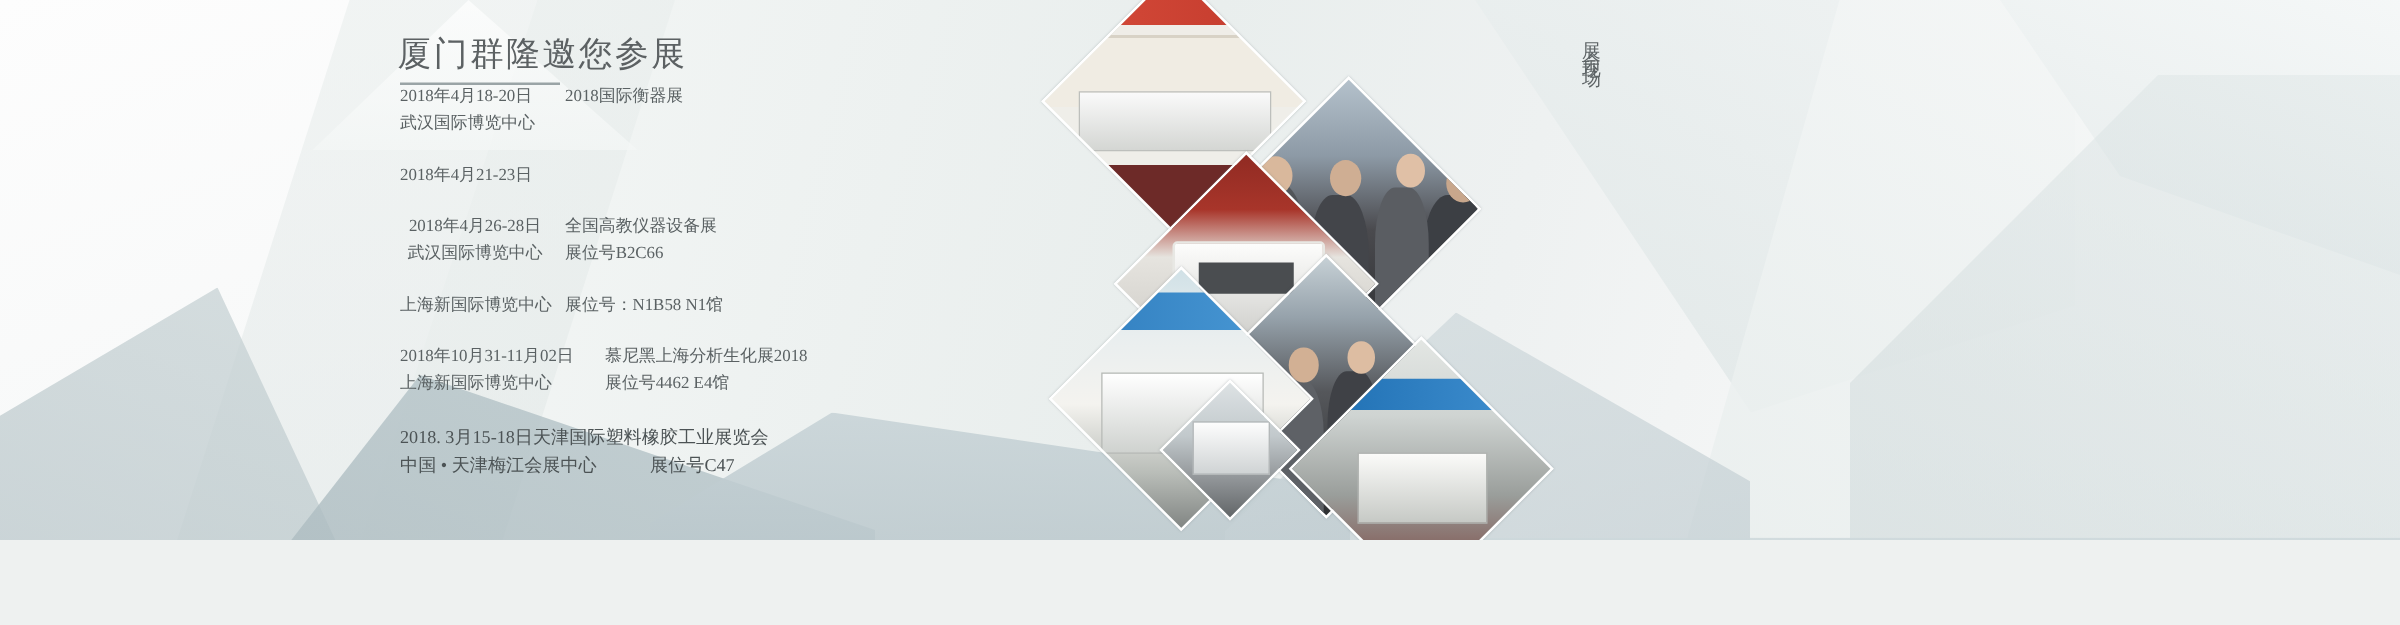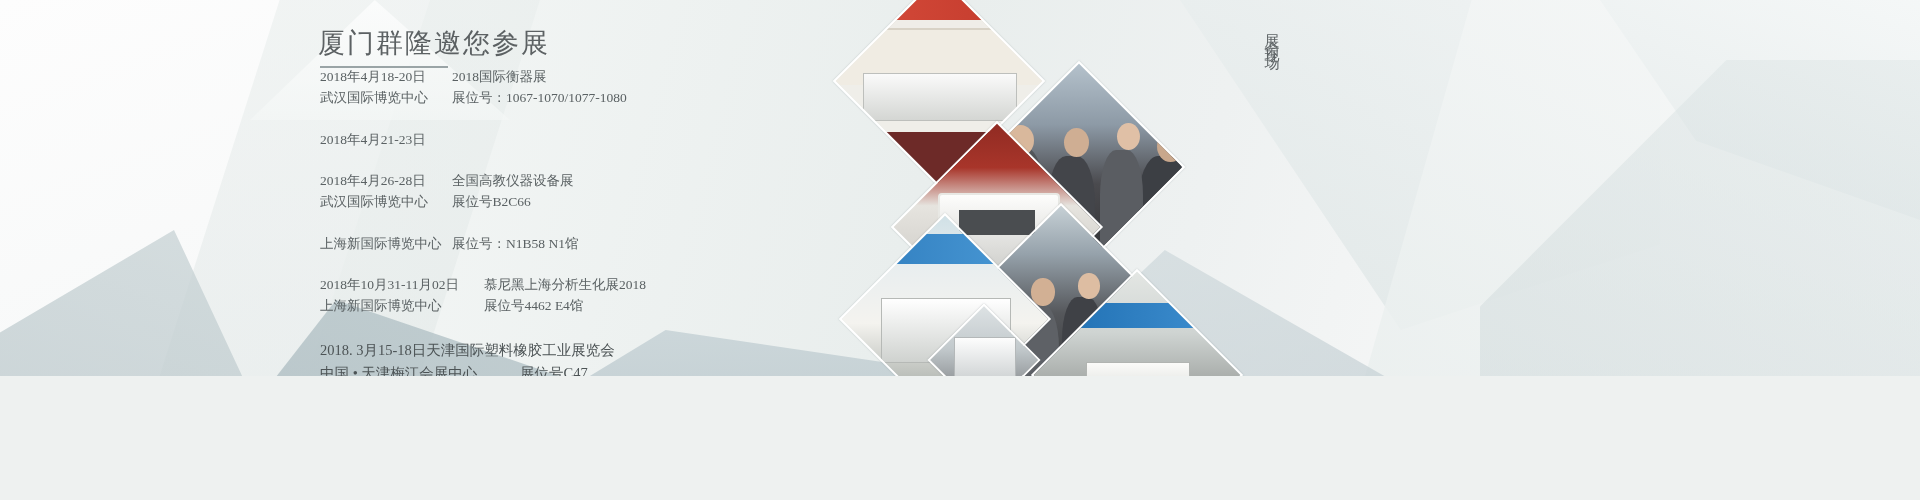--- a/index.html
+++ b/index.html
@@ -2,21 +2,21 @@
 <html><head>
 <meta charset="utf-8">
 <style>
   * { margin:0; padding:0; box-sizing:border-box; }
   html,body { width:1920px; height:500px; overflow:hidden; }
   body {
     font-family:"Liberation Serif","DejaVu Serif",serif;
     background:#eef1f0;
     position:relative;
   }
-  #stage { position:absolute; inset:0; width:1920px; height:376px; overflow:hidden; }
+  #stage { position:absolute; inset:0; width:1920px; height:432px; overflow:hidden; }
 
   
   .bg-base {
     position:absolute; inset:0;
     background:
       linear-gradient(105deg,#f7f8f8 0%,#f2f5f4 22%,#e9eeed 48%,#eef1f1 62%,#f6f7f7 78%,#fbfbfb 100%);
   }
   .poly { position:absolute; }
   .p1 { left:0; top:0; width:430px; height:500px;
         background:linear-gradient(160deg,#fdfdfd,#f4f6f6);
@@ -268,31 +268,30 @@
 
     <div class="events">
 
       <div class="event" style="margin-top:12px;">
         <div class="row">
           <span class="col-date">2018年4月18-20日</span>
           <span class="col-info">2018国际衡器展</span>
         </div>
         <div class="row">
           <span class="col-date">武汉国际博览中心</span>
-          <span class="col-info">展位号：1067-1070/1077-1080</span>
         </div>
       </div>
 
       <div class="event" style="margin-top:20px;">
         <div class="row">
           <span class="col-date">2018年4月21-23日</span>
         </div>
       </div>
 
-      <div class="event" style="margin-top:20px;">
+      <div class="event" style="margin-top:20px;text-align:center;">
         <div class="row">
           <span class="col-date">2018年4月26-28日</span>
           <span class="col-info">全国高教仪器设备展</span>
         </div>
         <div class="row">
           <span class="col-date">武汉国际博览中心</span>
           <span class="col-info">展位号B2C66</span>
         </div>
       </div>
 

